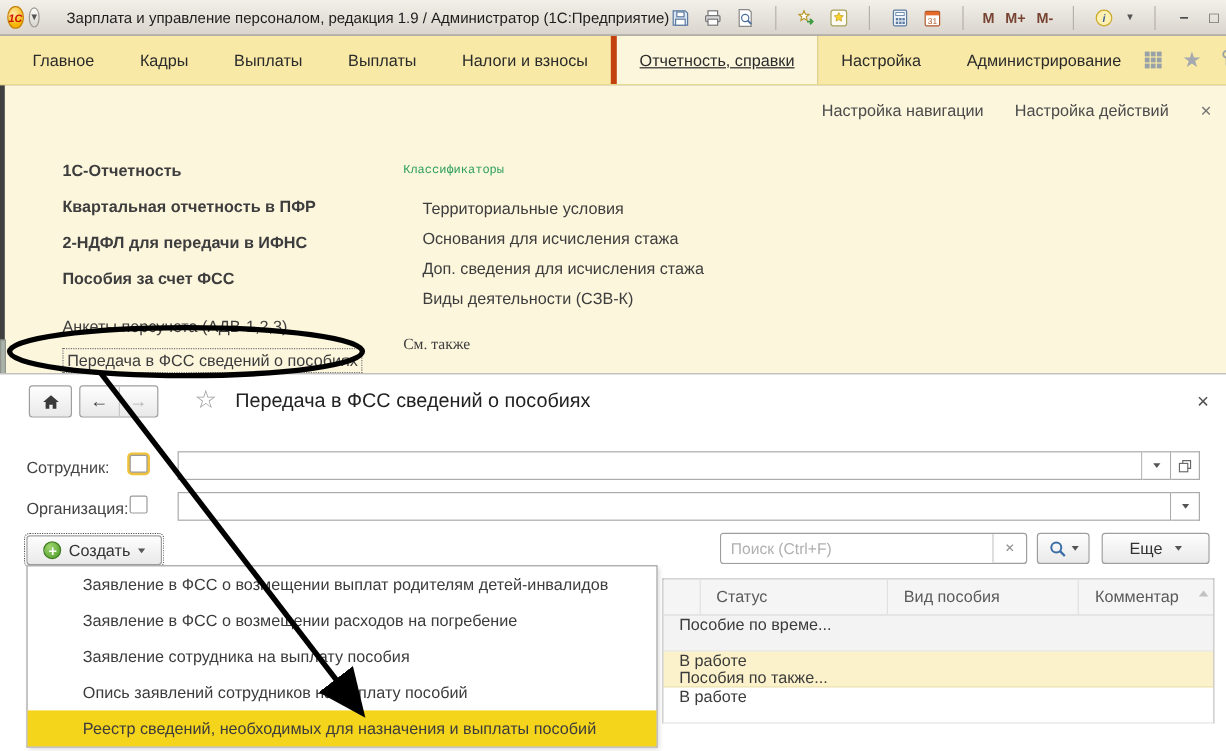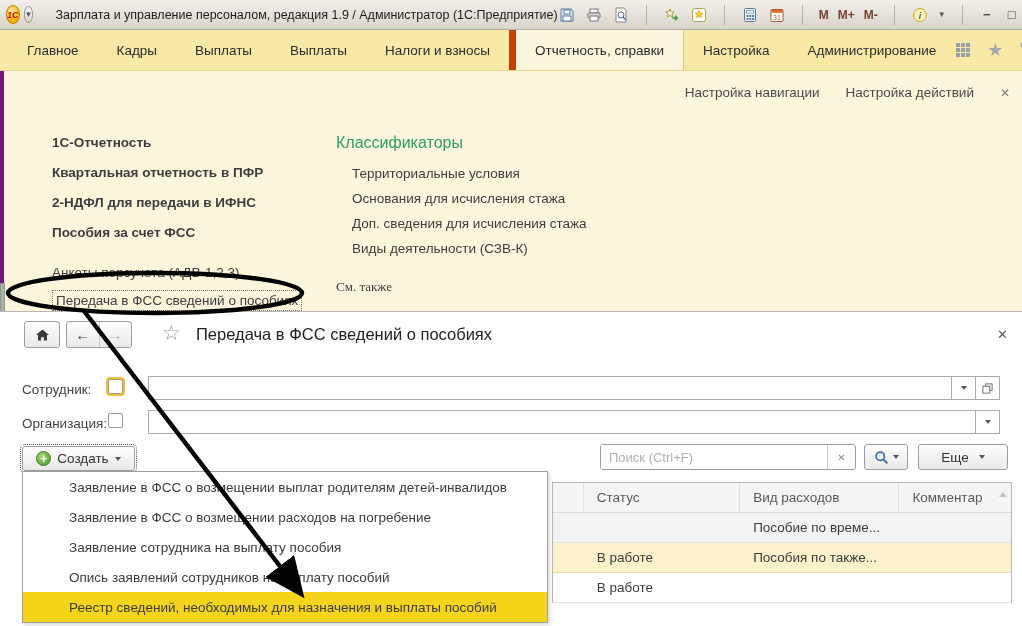--- a/index.html
+++ b/index.html
@@ -1,18 +1,18 @@
 <!DOCTYPE html>
 <html><head>
 <meta charset="utf-8">
 <style>
   * { margin:0; padding:0; box-sizing:border-box; }
   html,body { width:1022px; height:626px; }
   body { font-family:"Liberation Sans","DejaVu Sans",sans-serif; font-size:13px; color:#333; background:#fff; overflow:hidden; }
-  .window { position:relative; width:1022px; height:490px; background:#701a75; }
+  .window { position:relative; width:1022px; height:490px; background:#404040; }
 
   
   .titlebar { position:absolute; left:0; top:0; width:100%; height:30px;
     background:linear-gradient(#f3f0ea,#d9d5cd); border-bottom:1px solid #b3afa7;
     display:flex; align-items:center; padding:0 6px; }
   .logo-1c { width:19px; height:19px; border-radius:50%; background:radial-gradient(circle at 35% 30%, #ffe9a8, #f4b400 70%);
     border:1px solid #c87f00; color:#cc1100; font-weight:bold; font-style:italic; font-size:9px;
     display:flex; align-items:center; justify-content:center; margin-right:4px; }
   .appmenu-btn { width:17px; height:17px; border-radius:50%; background:linear-gradient(#fcfcfc,#d8d5ce);
     border:1px solid #9e9a92; color:#555; font-size:8px; display:flex; align-items:center; justify-content:center; margin-right:8px; }
@@ -21,38 +21,38 @@
   .tb-right { margin-left:auto; display:flex; align-items:center; gap:9px; }
   .tb-ico { width:18px; height:18px; display:flex; align-items:center; justify-content:center; }
   .tb-mem { font-weight:bold; font-size:12px; color:#774433; }
   .tb-win { font-size:13px; color:#4a4a4a; font-weight:bold; width:16px; text-align:center; }
   .tb-chev { font-size:8px; color:#555; }
 
   
   .tabbar { position:absolute; left:0; top:30px; width:100%; height:41px; background:#f8e9a6;
     border-bottom:1px solid #e8d98e; display:flex; align-items:stretch; padding-left:8px; }
   .tab { display:flex; align-items:center; padding:0 19px; font-size:13.5px; color:#2b2b2b; cursor:default; white-space:nowrap; }
-  .tab.active { background:#fcf6dd; border-left:7px solid #c2410c; border-right:1px solid #d9c97a; }
+  .tab.active { background:#fcf6dd; border-left:5px solid #c2410c; border-right:1px solid #d9c97a; text-decoration:underline; }
   .tab-icons { margin-left:auto; display:flex; align-items:center; gap:16px; padding-right:14px; }
   .grid-dots { position:relative; width:16px; height:16px; }
   .grid-dots::before { content:""; position:absolute; left:1px; top:1px; width:4px; height:4px; background:#98a0a8;
     box-shadow:5px 0 0 #98a0a8,10px 0 0 #98a0a8,0 5px 0 #98a0a8,5px 5px 0 #98a0a8,10px 5px 0 #98a0a8,0 10px 0 #98a0a8,5px 10px 0 #98a0a8,10px 10px 0 #98a0a8; }
   .tab-star { color:#a3a9af; font-size:18px; line-height:1; }
 
   
   .section-panel { position:absolute; left:4px; top:71px; width:100%; height:240px; background:#fcf6dd; }
   .top-links { position:absolute; top:14px; right:16px; display:flex; align-items:center; gap:26px; font-size:13.5px; color:#4a4a4a; }
   .top-links .x { color:#777; font-size:12px; }
   .left-col { position:absolute; left:48px; top:57px; }
   .left-col .bold-link { font-weight:bold; color:#3d3d3d; font-size:13.5px; line-height:30px; white-space:nowrap; }
   .left-col .reg-links { margin-top:11px; }
   .left-col .reg-link { color:#3d3d3d; font-size:13.5px; line-height:28px; white-space:nowrap; }
   .focus-dotted { display:inline-block; line-height:normal; padding:2px 3px; border:1px dotted #777; }
   .right-col { position:absolute; left:332px; top:62px; }
-  .green-header { color:#2da05a; font-size:16px; line-height:20px; }
+  .green-header { color:#2da05a; font-size:10px; line-height:20px;font-family:Liberation Mono, monospace; }
   .right-col ul { list-style:none; margin:8px 16px 0 16px; }
   .right-col li { font-size:13.5px; color:#3d3d3d; line-height:25px; white-space:nowrap; }
   .see-also { margin-top:18px; font-size:13px; color:#3d3d3d;font-family:Liberation Serif, serif; }
   .splitter-strip { position:absolute; left:0; top:283px; width:5px; height:34px; background:#aab2aa; border:1px solid #8d958d; }
 
   
   .form-panel { position:absolute; left:0; top:311px; width:100%; height:315px; background:#fff; border-top:1px solid #b8b8b8; }
   .btn { background:linear-gradient(#fefefe,#e9e9e9); border:1px solid #9e9e9e; border-radius:3px; display:flex; align-items:center; justify-content:center; }
   .nav-home { position:absolute; left:24px; top:9px; width:36px; height:27px; }
   .nav-arrows { position:absolute; left:66px; top:9px; width:66px; height:27px; background:linear-gradient(#fefefe,#e9e9e9); border:1px solid #9e9e9e; border-radius:3px; display:flex; }
@@ -77,21 +77,21 @@
   .search-wrap { position:absolute; left:600px; top:132px; width:256px; height:26px; display:flex; border:1px solid #9e9e9e; border-radius:3px; background:#fff; overflow:hidden; }
   .search-input { flex:1; border:none; outline:none; font:13px "Liberation Sans",sans-serif; padding:0 8px; color:#333; }
   .search-input::placeholder { color:#b0b0b0; }
   .search-clear { width:28px; border-left:1px solid #c9c9c9; display:flex; align-items:center; justify-content:center; color:#8a8a8a; font-size:10px; }
   .mag-btn { position:absolute; left:864px; top:132px; width:44px; height:26px; gap:4px; }
   .more-btn { position:absolute; left:918px; top:132px; width:90px; height:26px; gap:10px; font-size:13.5px; color:#333; }
 
   
   .table { position:absolute; left:552px; top:170px; width:460px; border:1px solid #b9b9b9; border-bottom:none; background:#fff; }
   .t-head { display:flex; height:30px; background:#f5f5f5; border-bottom:1px solid #d9d9d9; position:relative; }
-  .t-row { display:flex; height:30px; border-bottom:1px solid #e4e4e4; background:#fff; }
+  .t-row { display:flex; height:30px; border-bottom:1px solid #e4e4e4; background:#fff;flex-direction:column; }
   .t-row.alt { background:#f3f3f3; }
   .t-row.sel { background:#fbf2cb; border-bottom:1px solid #e8dca8; }
   .t-cell { padding:0 13px; display:flex; align-items:center; font-size:13.5px; color:#3b3b3b; white-space:nowrap; overflow:hidden; }
   .t-head .t-cell { color:#5a5a5a; }
   .c0 { width:31px; border-right:1px solid #e0e0e0; padding:0; }
   .c1 { width:157px; border-right:1px solid #e0e0e0; }
   .c2 { width:160px; border-right:1px solid #e0e0e0; }
   .c3 { width:112px; border-right:none; }
   .t-row .t-cell { border-right-color:transparent; }
   .sort-tri { position:absolute; right:4px; top:9px; width:0; height:0; border-left:4px solid transparent; border-right:4px solid transparent; border-bottom:5px solid #c2c2c2; }
@@ -302,21 +302,21 @@
     </div>
     <div class="btn more-btn">
       <span>Еще</span>
       <span class="tri-down"></span>
     </div>
 
     <div class="table">
       <div class="t-head">
         <div class="t-cell c0"></div>
         <div class="t-cell c1">Статус</div>
-        <div class="t-cell c2">Вид расходов</div>
+        <div class="t-cell c2">Вид пособия</div>
         <div class="t-cell c3">Комментар</div>
         <div class="sort-tri"></div>
       </div>
       <div class="t-row alt">
         <div class="t-cell c0"></div>
         <div class="t-cell c1"></div>
         <div class="t-cell c2">Пособие по време...</div>
         <div class="t-cell c3"></div>
       </div>
       <div class="t-row sel">

